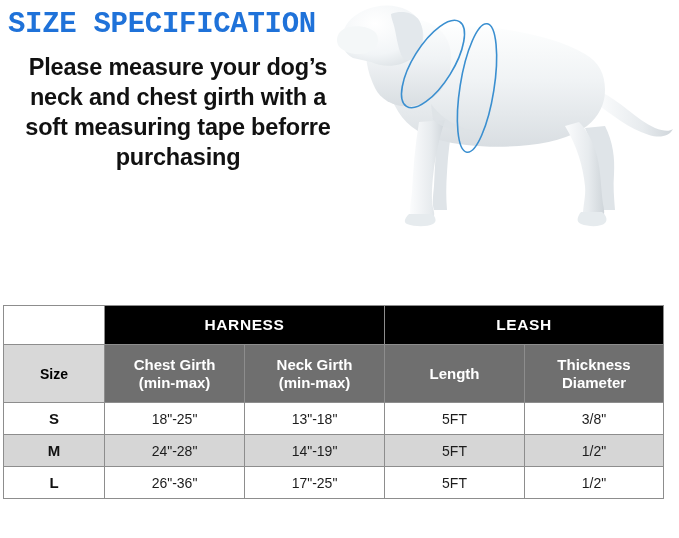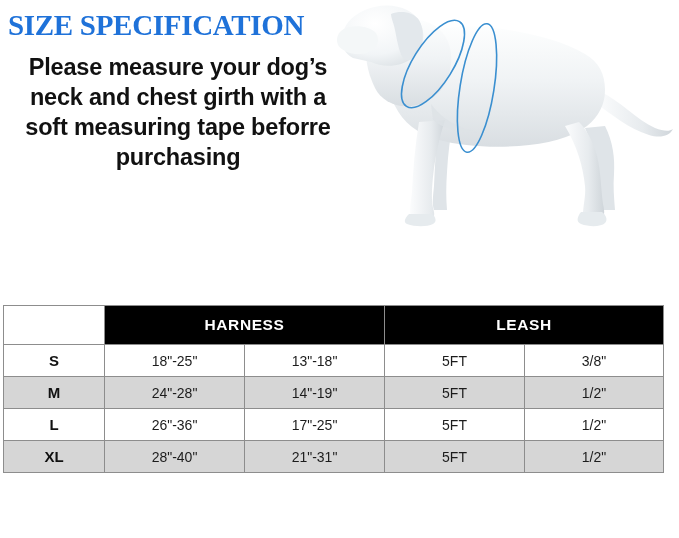--- a/index.html
+++ b/index.html
@@ -17,21 +17,21 @@
   }
 
   
   #intro-block {
     position: absolute;
     left: 8px;
     top: 8px;
     width: 345px;
   }
   #spec-title {
-    font-family: Liberation Serif, serif;
+    font-family: Liberation Mono, monospace;
     font-weight: bold;
     font-size: 29px;
     line-height: 34px;
     letter-spacing: -0.3px;
     color: #1f72d9;
     margin: 0 0 10px 0;
     white-space: nowrap;
   }
   #spec-instructions {
     font-family: "Liberation Sans", sans-serif;
@@ -213,20 +213,36 @@
       <col class="c-len">
         <col class="c-thick">
     </colgroup>
     <tbody>
       <tr class="group-row">
         <td class="blank-cell"></td>
         <td class="group-cell" colspan="2">HARNESS</td>
         <td class="group-cell" colspan="2">LEASH</td>
       </tr>
 
+      <tr class="subhead-row">
+        <td class="size-head">Size</td>
+        <td class="col-head">
+          <span>Chest Girth</span><br>
+          <span>(min-max)</span>
+        </td>
+        <td class="col-head">
+          <span>Neck Girth</span><br>
+          <span>(min-max)</span>
+        </td>
+        <td class="col-head">Length</td>
+        <td class="col-head">
+          <span>Thickness</span><br>
+          <span>Diameter</span>
+        </td>
+      </tr>
 
       <tr class="data-row row-light">
         <td class="size-cell">S</td>
         <td class="val-cell">18"-25"</td>
         <td class="val-cell">13"-18"</td>
         <td class="val-cell">5FT</td>
         <td class="val-cell">3/8"</td>
       </tr>
 
       <tr class="data-row row-shade">
@@ -238,22 +254,15 @@
       </tr>
 
       <tr class="data-row row-light">
         <td class="size-cell">L</td>
         <td class="val-cell">26"-36"</td>
         <td class="val-cell">17"-25"</td>
         <td class="val-cell">5FT</td>
         <td class="val-cell">1/2"</td>
       </tr>
 
-      <tr class="data-row row-shade">
-        <td class="size-cell">XL</td>
-        <td class="val-cell">28"-40"</td>
-        <td class="val-cell">21"-31"</td>
-        <td class="val-cell">5FT</td>
-        <td class="val-cell">1/2"</td>
-      </tr>
     </tbody>
   </table>
 </div>
 
 </body></html>

